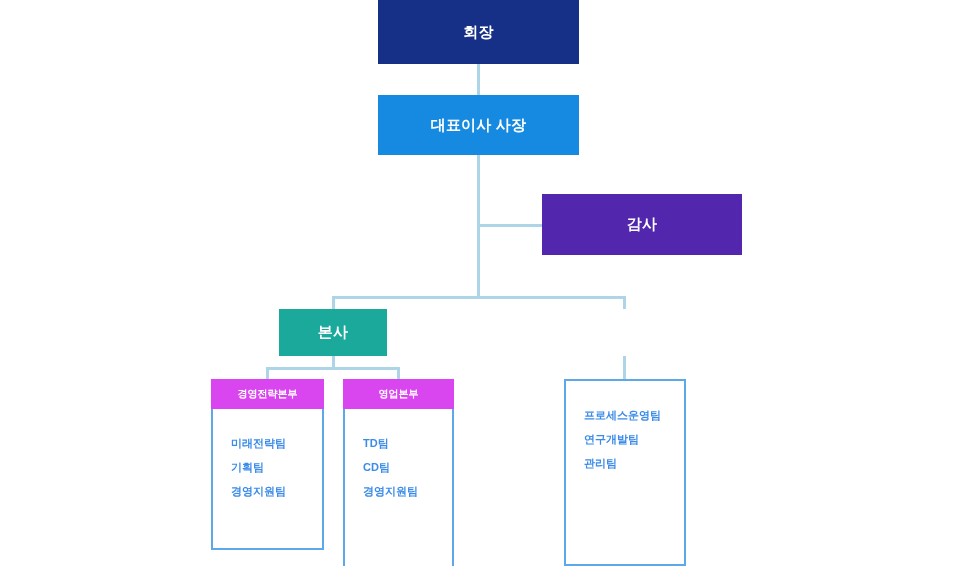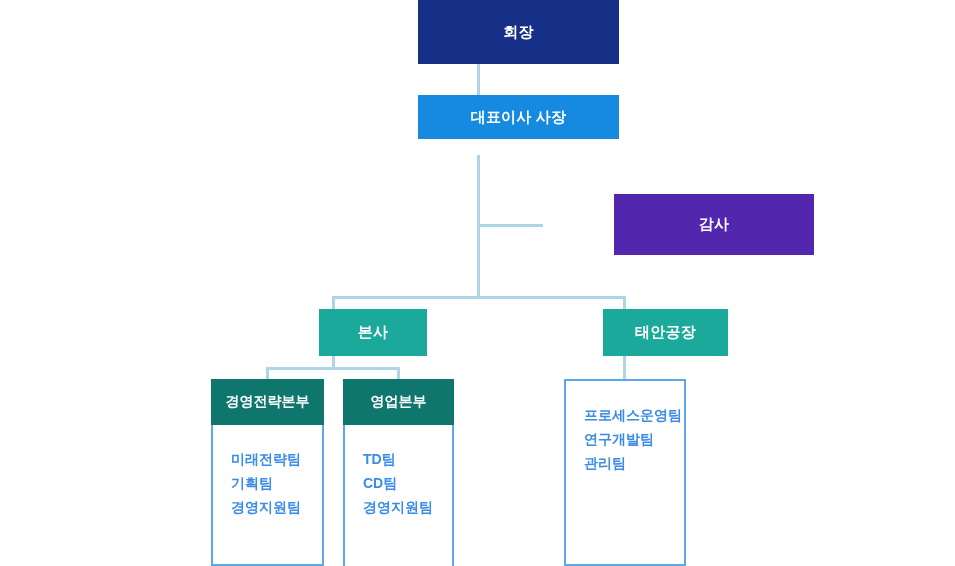--- a/index.html
+++ b/index.html
@@ -32,21 +32,20 @@
   .node {
     position: absolute;
     display: flex;
     align-items: center;
     justify-content: center;
     box-sizing: border-box;
     color: #ffffff;
     font-weight: bold;
     letter-spacing: 0.2px;
     text-align: center;
-    margin-left: 40px;
   }
 
   .node-chairman {
     background: #163088;
     font-size: 15px;
   }
   .node-ceo {
     background: #1689e0;
     font-size: 15px;
   }
@@ -58,44 +57,44 @@
     background: #1ba99c;
     font-size: 15px;
   }
 
   
   .dept-col {
     position: absolute;
     box-sizing: border-box;
   }
   .dept-header {
-    background: #0f766e;
+    background: #d946ef;
     color: #ffffff;
-    font-size: 14px;
+    font-size: 10px;
     font-weight: bold;
-    height: 46px;
+    height: 30px;
     display: flex;
     align-items: center;
     justify-content: center;
     box-sizing: border-box;
     text-align: center;
   }
   .dept-body {
     border: 2px solid #5ca8e8;
     border-top: none;
     box-sizing: border-box;
     padding: 22px 0 0 18px;
     background: #ffffff;
   }
   .dept-body.no-header {
     border-top: 2px solid #5ca8e8;
   }
   .team-item {
     color: #3b8be8;
-    font-size: 14px;
+    font-size: 11px;
     font-weight: bold;
     line-height: 24px;
     white-space: nowrap;
   }
 </style>
 </head>
 <body>
 
 <div id="org-chart">
 
@@ -113,35 +112,32 @@
   <div class="line line-h" style="left:266px; top:367px; width:134px;"></div>
   <div class="line line-v" style="left:266px; top:367px; height:12px;"></div>
   <div class="line line-v" style="left:397px; top:367px; height:12px;"></div>
 
   <div class="line line-v" style="left:623px; top:356px; height:23px;"></div>
 
   <div class="node node-chairman" style="left:378px; top:0px; width:201px; height:64px;">
     <span>회장</span>
   </div>
 
-  <div class="node node-ceo" style="left:378px; top:95px; width:201px; height:44px;">
+  <div class="node node-ceo" style="left:378px; top:95px; width:201px; height:60px;">
     <span>대표이사 사장</span>
   </div>
 
-  <div class="node node-auditor" style="left:574px; top:194px; width:200px; height:61px;">
+  <div class="node node-auditor" style="left:542px; top:194px; width:200px; height:61px;">
     <span>감사</span>
   </div>
 
   <div class="node node-division" style="left:279px; top:309px; width:108px; height:47px;">
     <span>본사</span>
   </div>
 
-  <div class="node node-division" style="left:563px; top:309px; width:125px; height:47px;">
-    <span>태안공장</span>
-  </div>
 
   <div class="dept-col" style="left:211px; top:379px; width:113px;">
     <div class="dept-header">경영전략본부</div>
     <div class="dept-body" style="height:141px;">
       <div class="team-item">미래전략팀</div>
       <div class="team-item">기획팀</div>
       <div class="team-item">경영지원팀</div>
     </div>
   </div>
 

